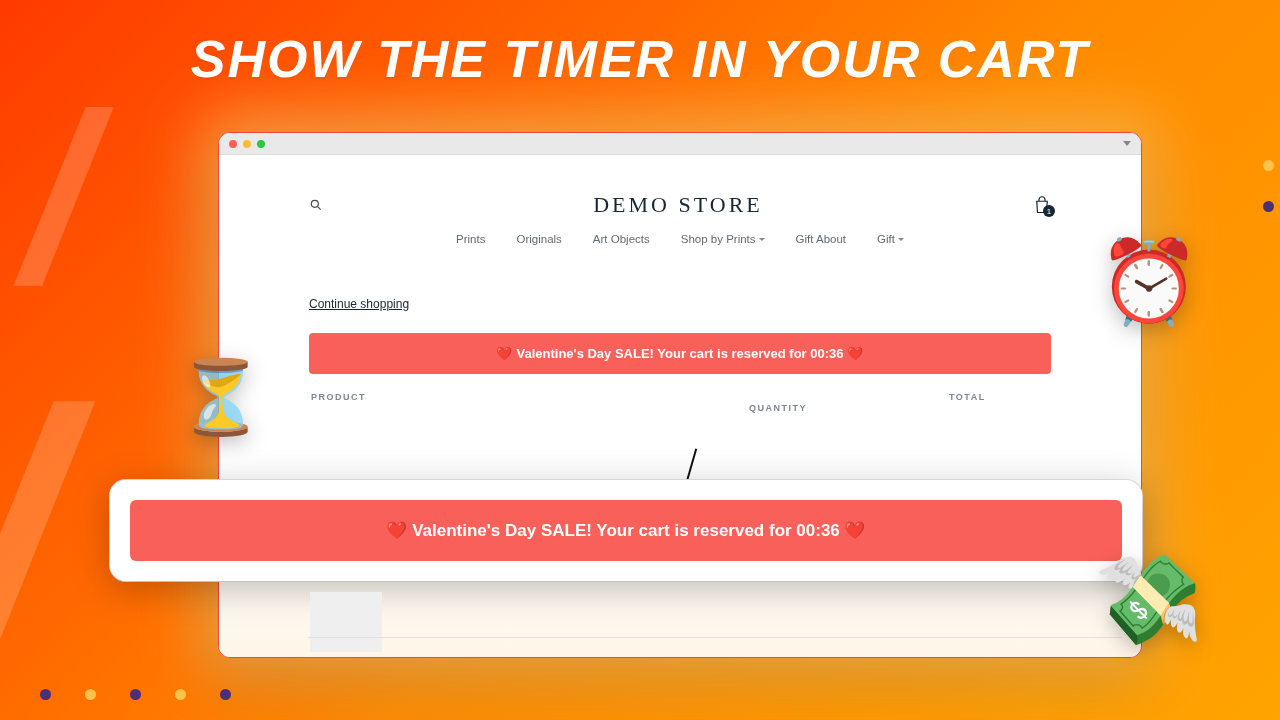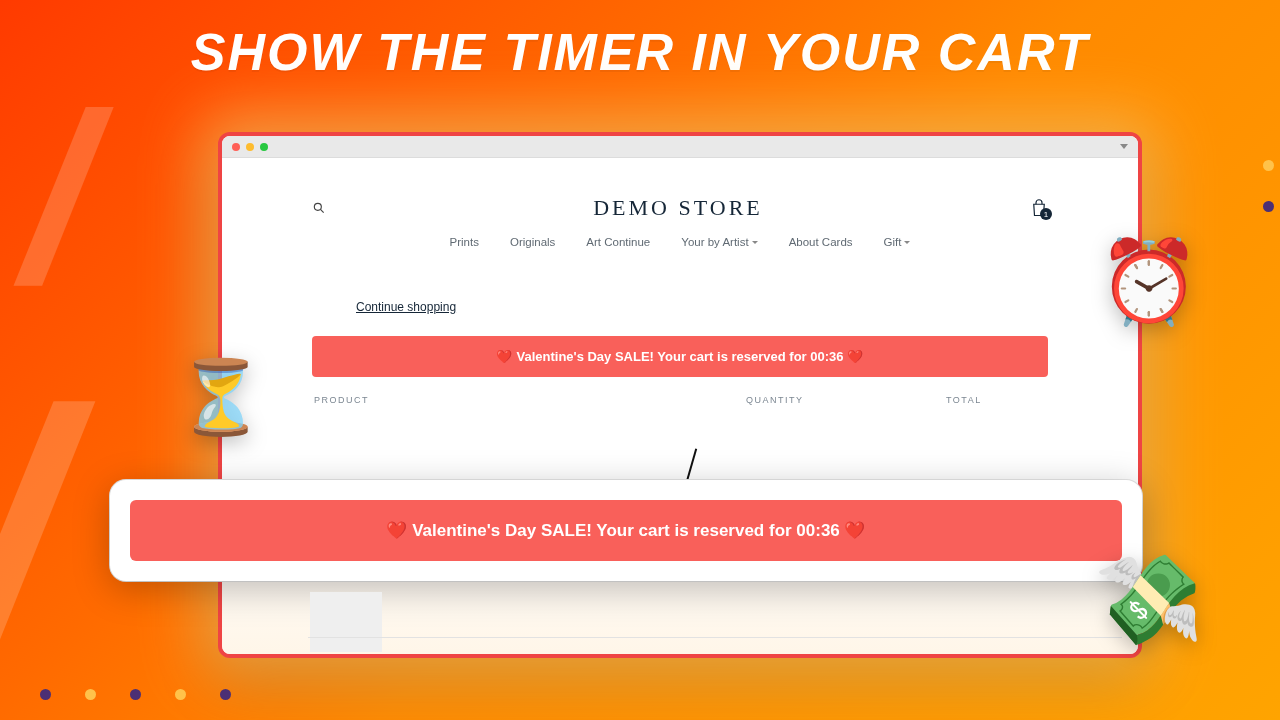--- a/index.html
+++ b/index.html
@@ -41,36 +41,36 @@
     flex-direction: column;
     gap: 30px;
   }
 
   .headline {
     text-align: center;
     color: #fff;
     font-weight: 900;
     letter-spacing: 2px;
     font-size: 52px;
-    padding-top: 22px;
+    padding-top: 29px;
     text-shadow: 0 2px 0 rgba(0,0,0,0.05);
     font-style: italic;
   }
 
   
   .browser {
     position: absolute;
     left: 218px;
     top: 132px;
     width: 924px;
     height: 526px;
     background: #fff;
     border-radius: 12px;
     box-shadow: 0 0 60px 18px rgba(255,197,98,0.65), 0 20px 60px rgba(0,0,0,0.25);
-    border: 4px solid #ef4444;
+    border: 1px solid #ef4444;
     overflow: hidden;
   }
   .browser::after {
     content: '';
     position: absolute;
     left: 0;
     bottom: 0;
     right: 0;
     top: 70%;
     background: linear-gradient(to bottom, rgba(255,255,255,0) 0%, rgba(255,245,230,0.9) 100%);
@@ -165,21 +165,20 @@
     font-family: "Times New Roman", Georgia, serif;
     font-size: 34px;
     color: #152637;
     font-weight: 400;
   }
   .continue {
     text-decoration: underline;
     font-size: 12px;
     color: #152637;
     cursor: pointer;
-    margin-left: 44px;
   }
 
   .banner {
     margin-top: 22px;
     background: #f9605a;
     color: #fff;
     text-align: center;
     padding: 13px 10px;
     border-radius: 4px;
     font-size: 13px;
@@ -187,22 +186,23 @@
   }
 
   .table-head {
     margin-top: 18px;
     display: grid;
     grid-template-columns: 1fr 200px 100px;
     font-size: 9px;
     letter-spacing: 1.5px;
     color: #7c8792;
     padding: 0 2px;
-  }
-  .table-head .col-qty { text-align: left; }
+    font-weight: bold;
+  }
+  .table-head .col-qty { text-align: left; margin-top: 11px; }
   .table-head .col-total { text-align: left; }
 
   
   .callout {
     position: absolute;
     left: 110px;
     top: 480px;
     width: 1032px;
     background: #fff;
     border-radius: 16px;
@@ -295,28 +295,28 @@
     </div>
 
     <div class="mainnav">
       <span class="navitem">
           <span>Prints</span>
         </span>
       <span class="navitem">
           <span>Originals</span>
         </span>
       <span class="navitem">
-          <span>Art Continue</span>
-        </span>
-      <span class="navitem">
-          <span>Your by Artist</span>
+          <span>Art Objects</span>
+        </span>
+      <span class="navitem">
+          <span>Shop by Prints</span>
           <span class="chev-sm"></span>
         </span>
       <span class="navitem">
-          <span>About Cards</span>
+          <span>Gift About</span>
         </span>
       <span class="navitem">
           <span>Gift</span>
           <span class="chev-sm"></span>
         </span>
     </div>
 
     <div class="cart-head">
       <div class="continue">Continue shopping</div>
     </div>

